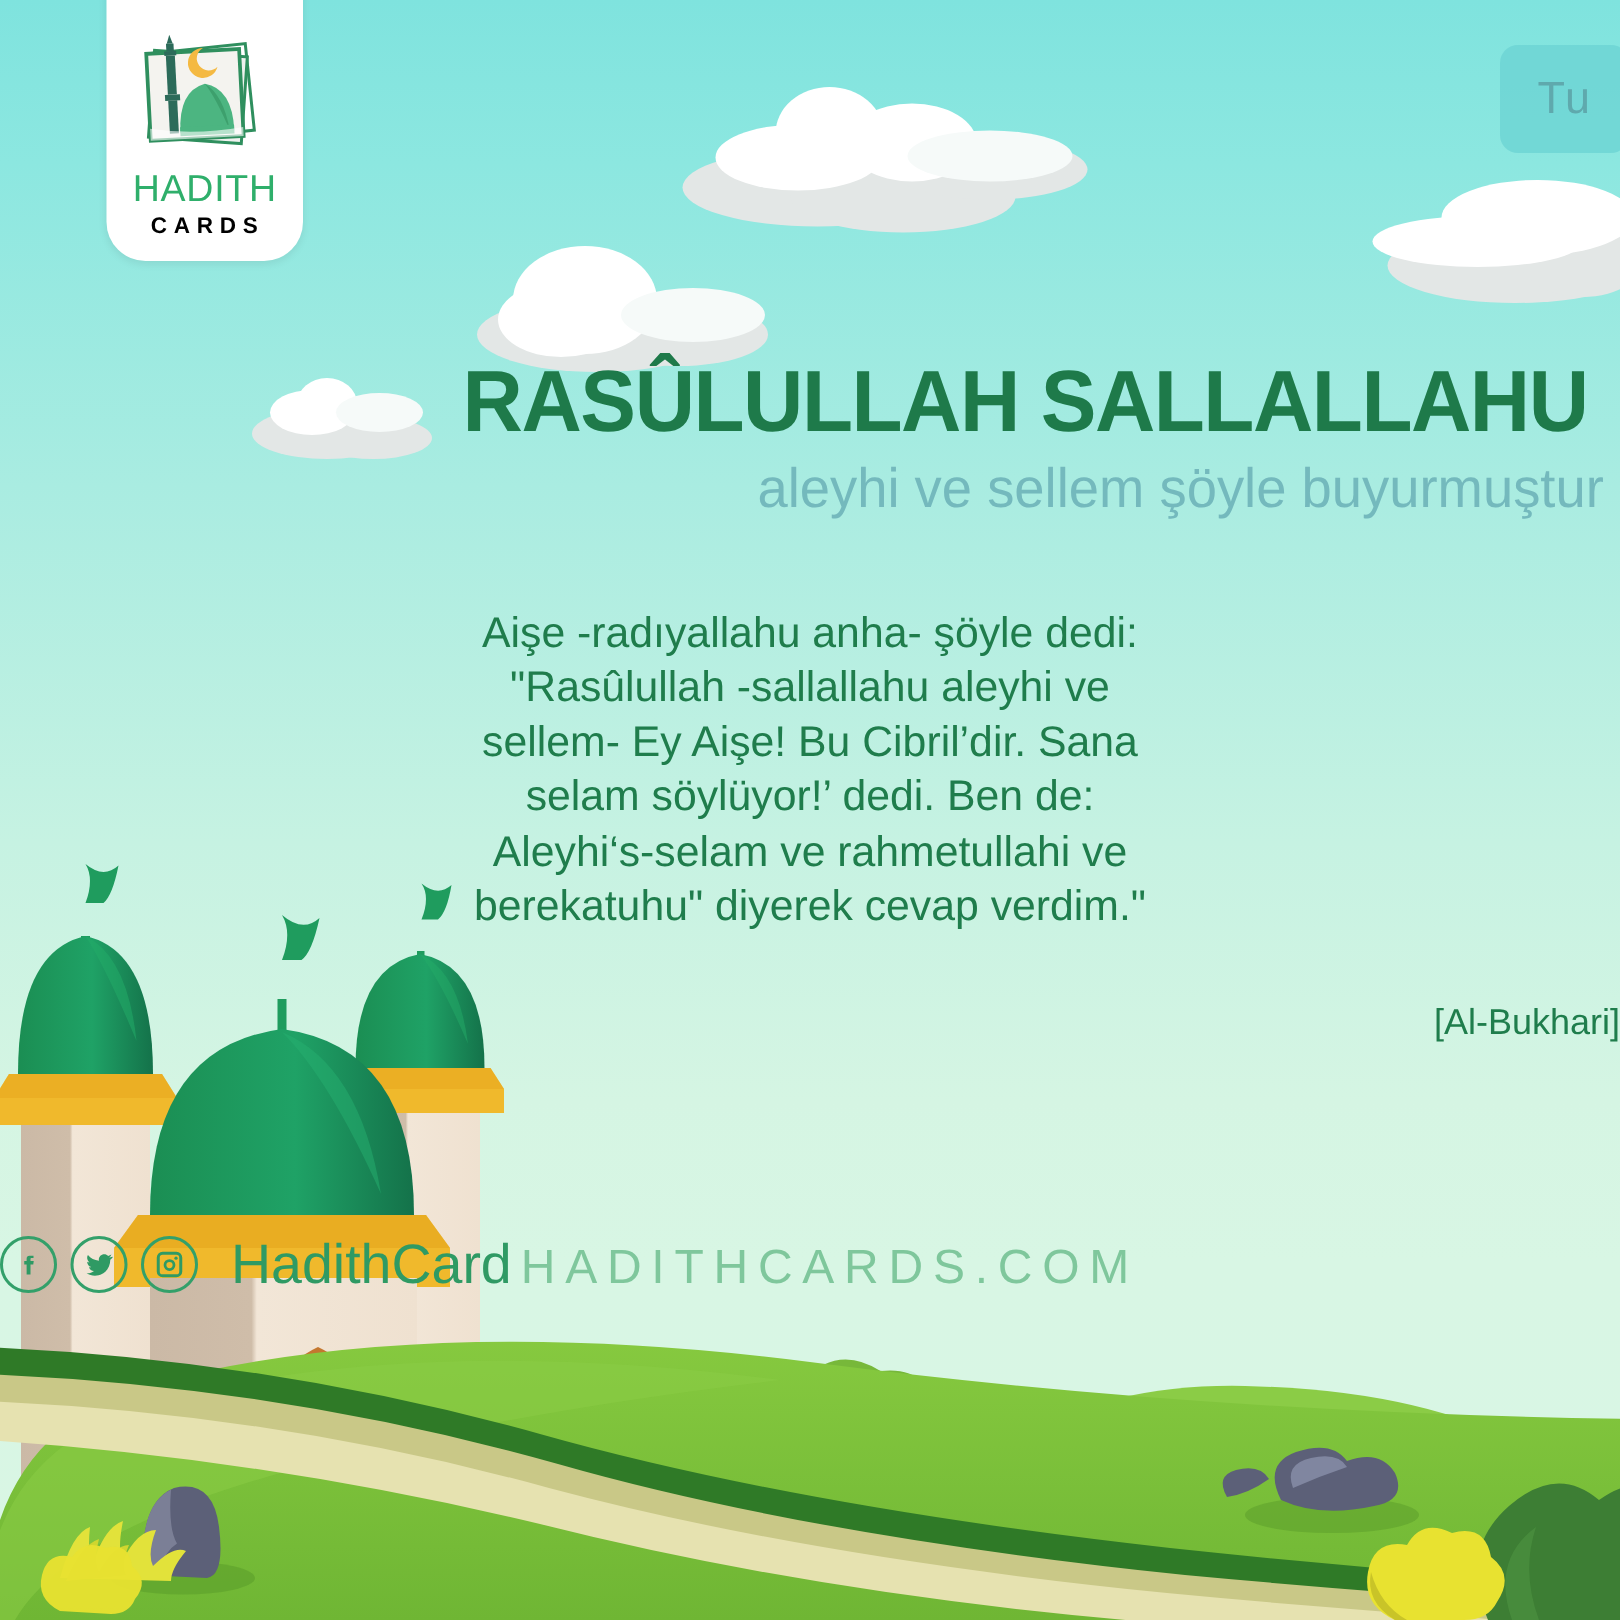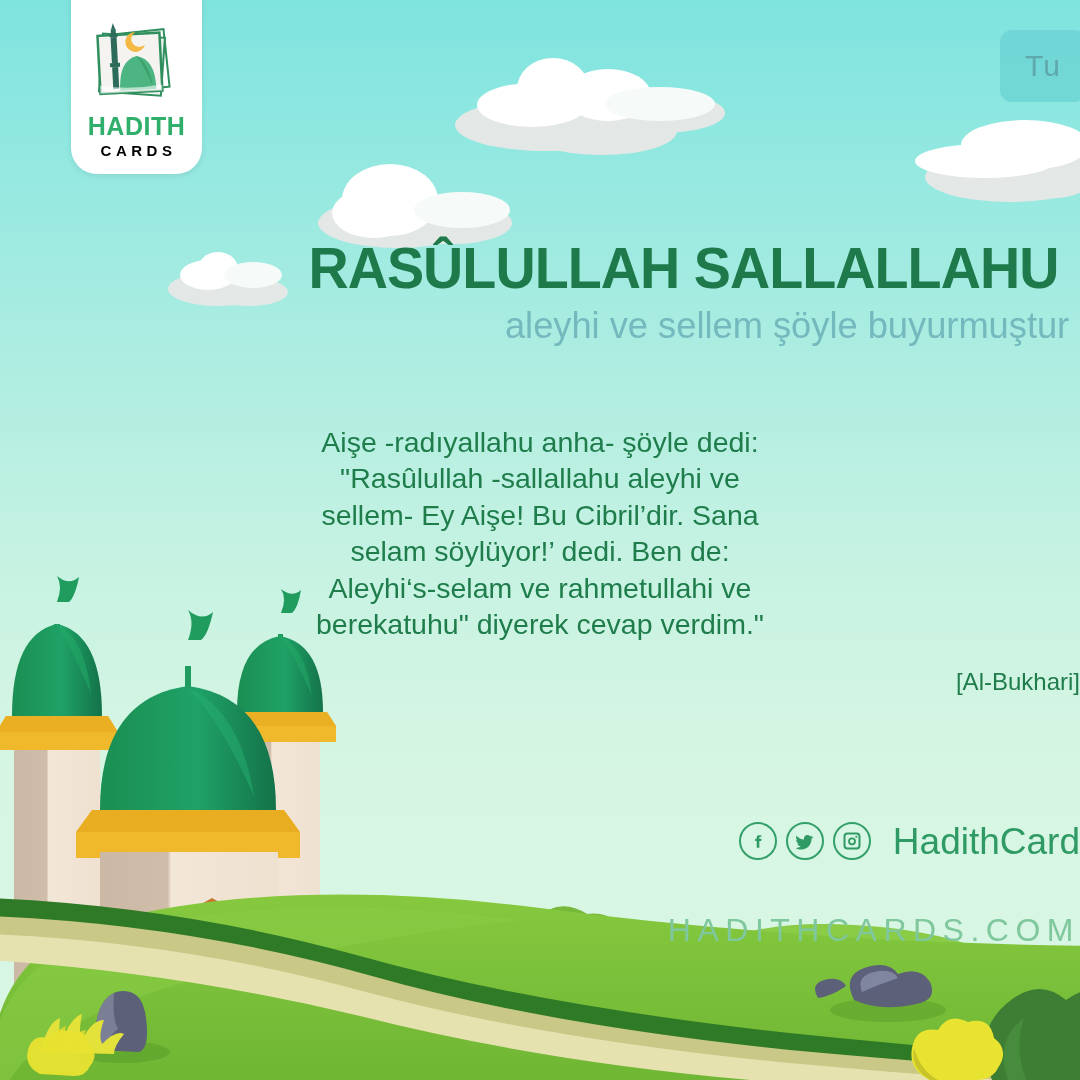--- a/index.html
+++ b/index.html
@@ -22,21 +22,21 @@
   
   #logo-badge{
     position:absolute;left:71px;top:-14px;width:131px;height:188px;
     background:#ffffff;border-radius:10px 10px 26px 26px;
     box-shadow:0 2px 6px rgba(0,0,0,.08);
     display:flex;flex-direction:column;align-items:center;justify-content:flex-end;
     padding-bottom:16px;box-sizing:border-box;
   }
   #logo-mark{position:relative;width:96px;height:96px;margin-bottom:2px;}
   #logo-text-hadith{
-    font-size:25px;font-weight:700;letter-spacing:.5px;color:#2faf6b;line-height:1;
+    font-size:25px;font-weight:400;letter-spacing:.5px;color:#2faf6b;line-height:1;
   }
   #logo-text-cards{
     font-size:15px;font-weight:700;letter-spacing:4.5px;color:#000000;line-height:1;margin-top:4px;
     padding-left:4px;
   }
 
   
   #lang-badge{
     position:absolute;right:-6px;top:30px;width:86px;height:72px;
     background:rgba(108,212,212,.78);border-radius:12px;
@@ -51,32 +51,32 @@
   #title{
     font-family:"Liberation Sans","DejaVu Sans",sans-serif;
     font-size:58px;font-weight:700;color:#1e7a4a;letter-spacing:-1px;
     line-height:1.05;margin:0;transform:scaleX(.96);
   }
   #subtitle{
     font-size:37px;font-weight:400;color:#74b9bd;line-height:1.15;margin:6px 0 0 0;
     transform:scaleX(.98);
   }
   #body-text{
-    position:absolute;left:300px;width:480px;top:424px;text-align:center;
+    position:absolute;left:300px;width:480px;top:404px;text-align:center;
     font-size:28.5px;line-height:1.28;color:#1f7d4c;font-weight:400;
   }
   #source{
     position:absolute;left:0;right:0;top:668px;text-align:right;
     font-size:24px;color:#1f7d4c;font-weight:400;
   }
 
   
   #footer{
     position:absolute;left:0;right:0;top:822px;
-    display:flex;flex-direction:column;align-items:flex-end;gap:48px;
+    display:flex;align-items:center;
   }
   #social-row{display:flex;align-items:center;gap:9px;}
   .sicon{
     width:38px;height:38px;border-radius:50%;border:2.2px solid #33a06a;
     display:flex;align-items:center;justify-content:center;box-sizing:border-box;
   }
   #brand-name{
     font-size:37px;color:#2f9a64;margin-left:13px;font-weight:400;line-height:1;
   }
   #site-url{

